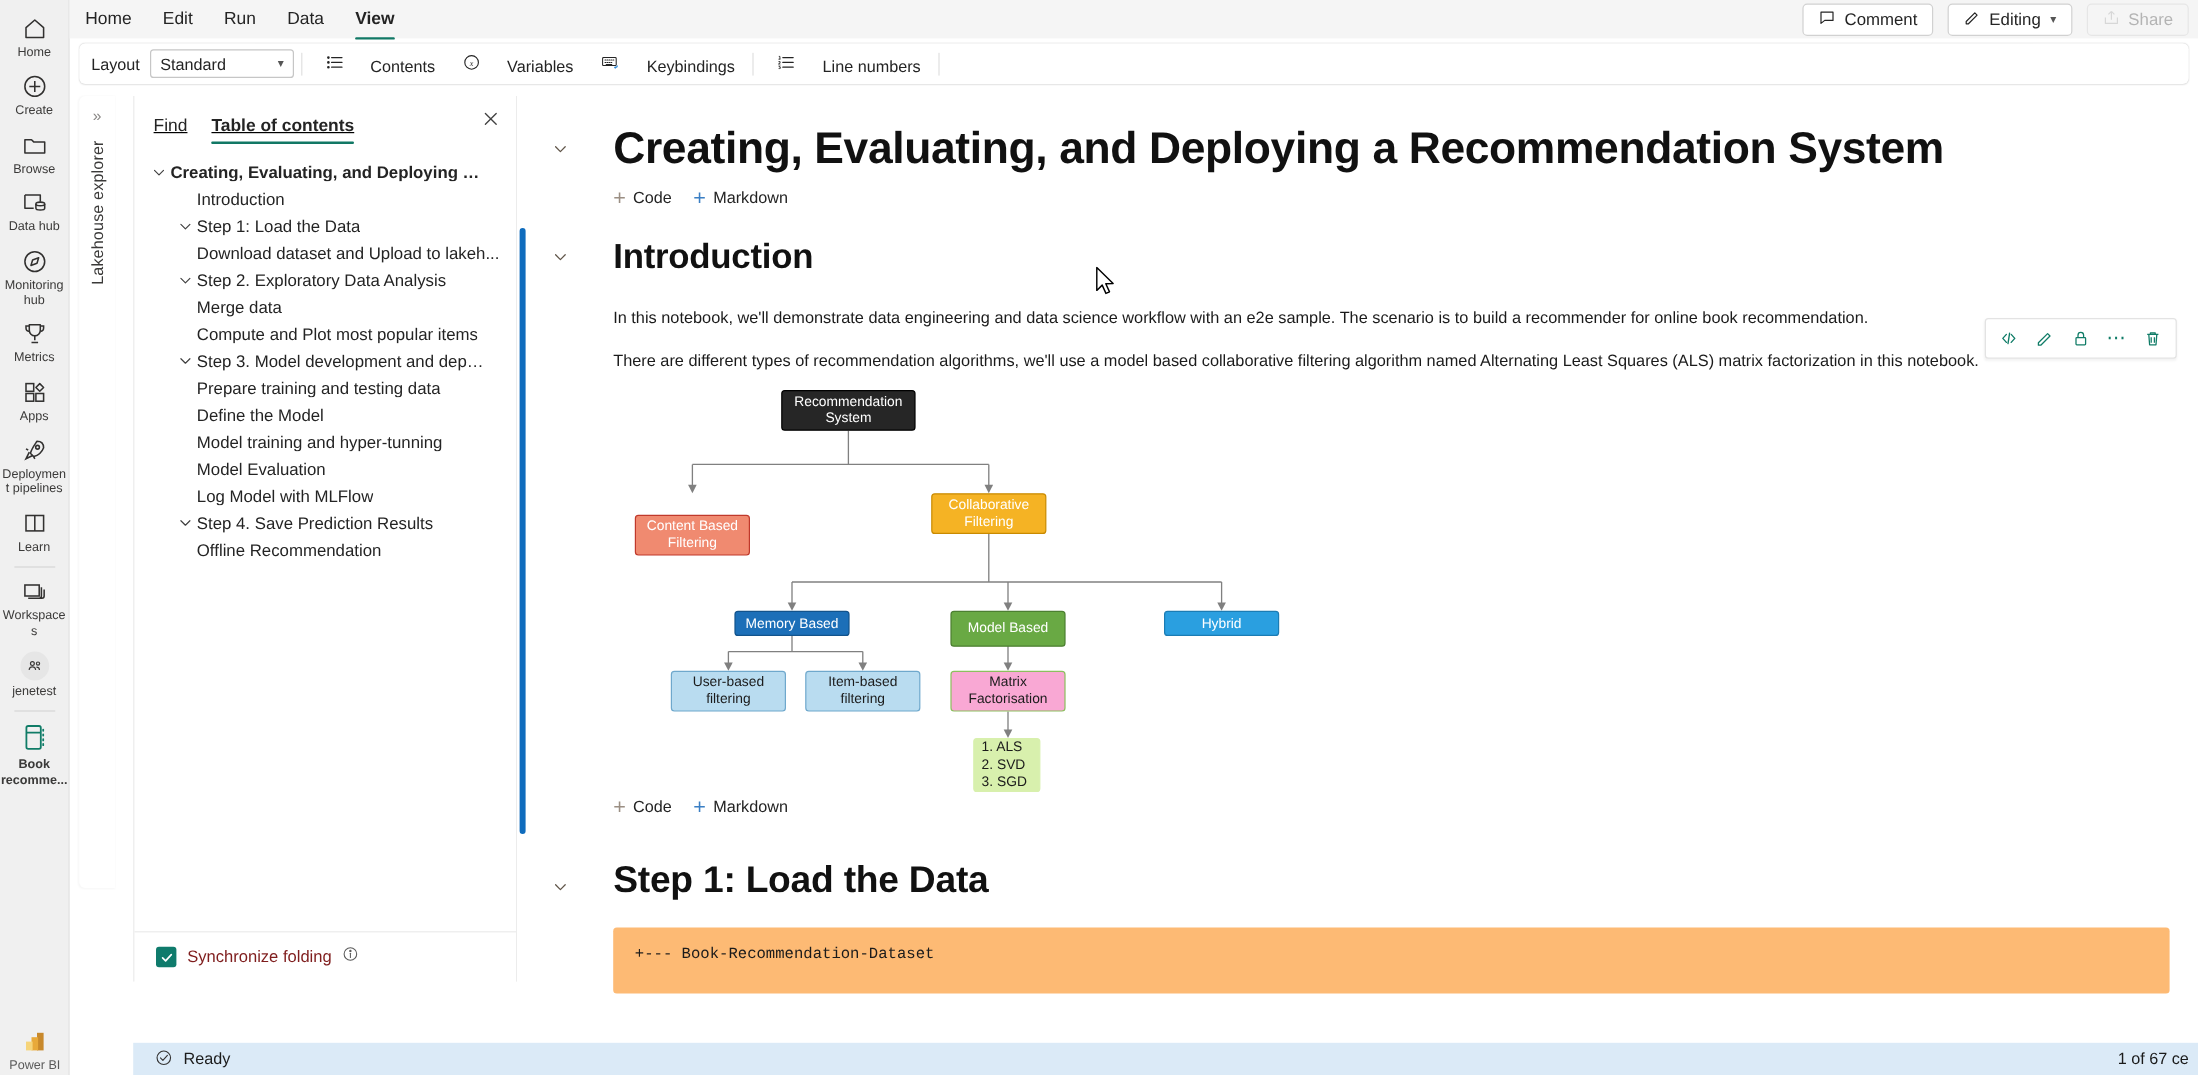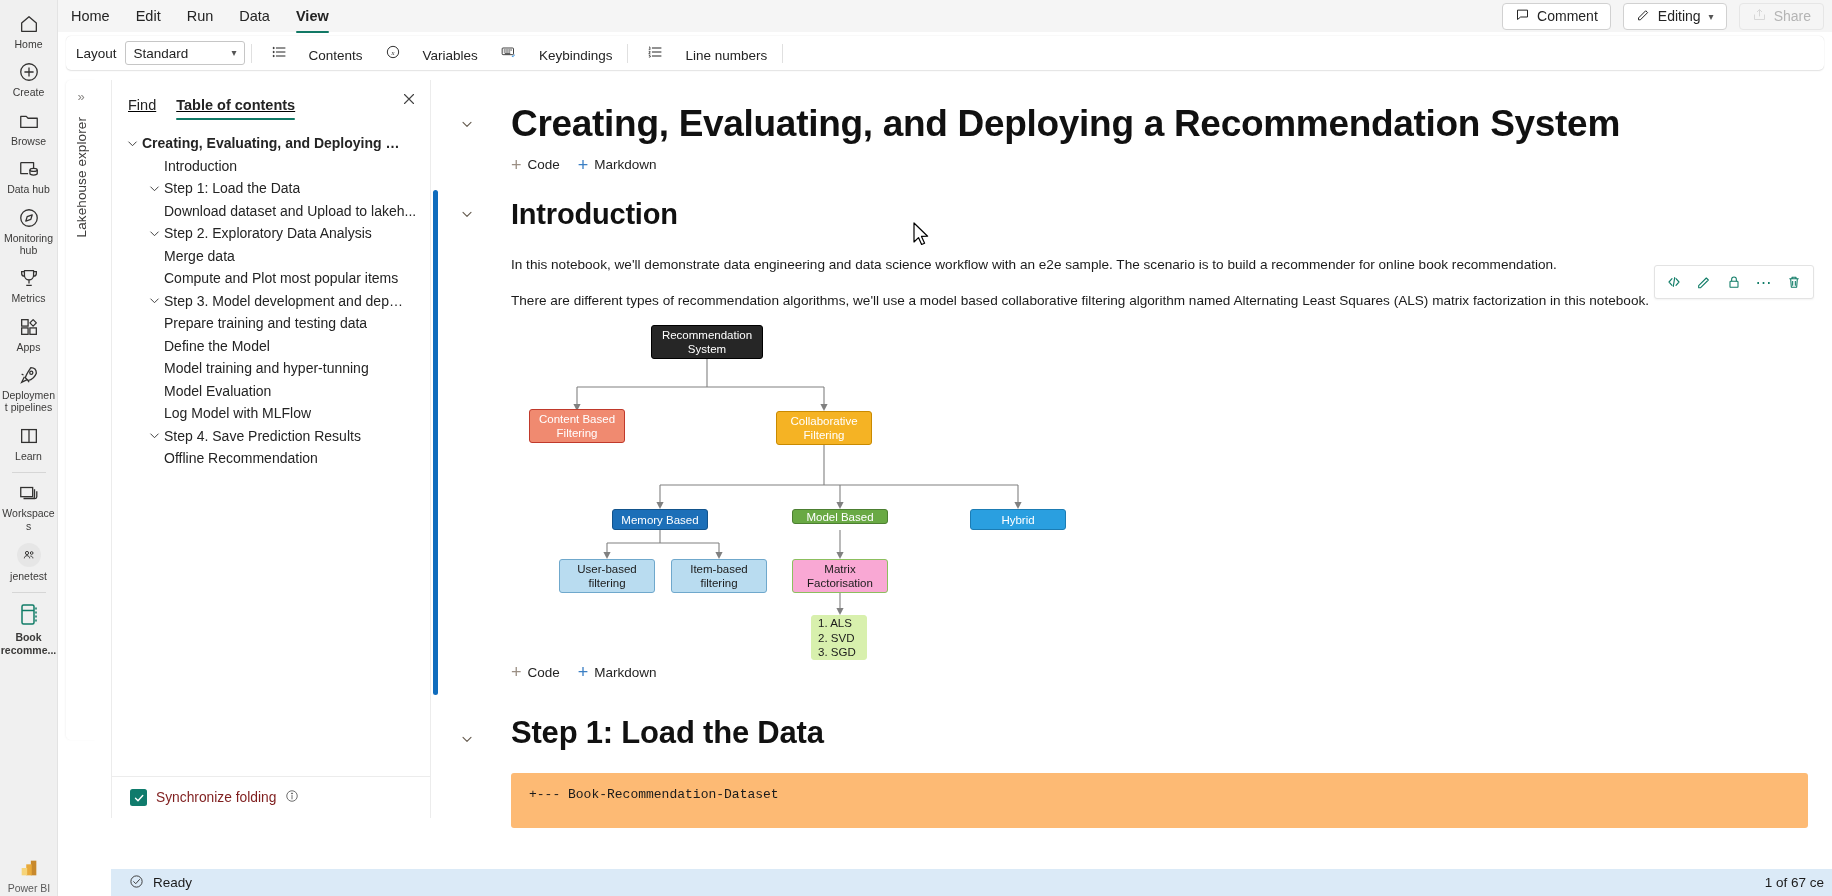--- a/index.html
+++ b/index.html
@@ -637,32 +637,32 @@
             <polygon points="96,234 92.4,227 99.6,227"></polygon>
             <polygon points="208,234 204.4,227 211.6,227"></polygon>
             <polygon points="329,234 325.4,227 332.6,227"></polygon>
             <polygon points="329,290 325.4,283 332.6,283"></polygon>
           </g>
         </svg>
         <div class="dbox white-text" style="left: 140px; top: 0px; width: 112px; height: 34px; background: rgb(38, 38, 38); border: 1px solid rgb(0, 0, 0); color: rgb(255, 255, 255);">
             <div>Recommendation</div>
             <div>System</div>
           </div>
-        <div class="dbox white-text" style="left: 18px; top: 84px; width: 96px; height: 34px; background: rgb(240, 138, 112); border: 1px solid rgb(192, 57, 43); color: rgb(255, 255, 255);">
+        <div class="dbox white-text" style="left: 18px; top: 104px; width: 96px; height: 34px; background: rgb(240, 138, 112); border: 1px solid rgb(192, 57, 43); color: rgb(255, 255, 255);">
             <div>Content Based</div>
             <div>Filtering</div>
           </div>
         <div class="dbox white-text" style="left: 265px; top: 86px; width: 96px; height: 34px; background: rgb(245, 179, 36); border: 1px solid rgb(201, 138, 0); color: rgb(255, 255, 255);">
             <div>Collaborative</div>
             <div>Filtering</div>
           </div>
         <div class="dbox white-text" style="left: 101px; top: 184px; width: 96px; height: 21px; background: rgb(28, 111, 184); border: 1px solid rgb(18, 83, 140); color: rgb(255, 255, 255);">
             <div>Memory Based</div>
           </div>
-        <div class="dbox white-text" style="left: 281px; top: 184px; width: 96px; height: 15px; background: rgb(105, 169, 68); border: 1px solid rgb(76, 127, 49); color: rgb(255, 255, 255);">
+        <div class="dbox white-text" style="left: 281px; top: 184px; width: 96px; height: 30px; background: rgb(105, 169, 68); border: 1px solid rgb(76, 127, 49); color: rgb(255, 255, 255);">
             <div>Model Based</div>
           </div>
         <div class="dbox white-text" style="left: 459px; top: 184px; width: 96px; height: 21px; background: rgb(42, 159, 224); border: 1px solid rgb(27, 124, 180); color: rgb(255, 255, 255);">
             <div>Hybrid</div>
           </div>
         <div class="dbox dark-text" style="left: 48px; top: 234px; width: 96px; height: 34px; background: rgb(185, 220, 240); border: 1px solid rgb(111, 168, 204); color: rgb(27, 27, 27);">
             <div>User-based</div>
             <div>filtering</div>
           </div>
         <div class="dbox dark-text" style="left: 160px; top: 234px; width: 96px; height: 34px; background: rgb(185, 220, 240); border: 1px solid rgb(111, 168, 204); color: rgb(27, 27, 27);">

